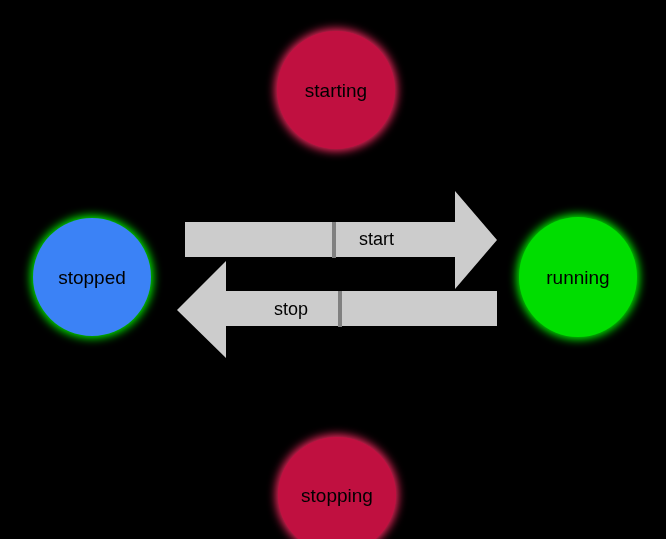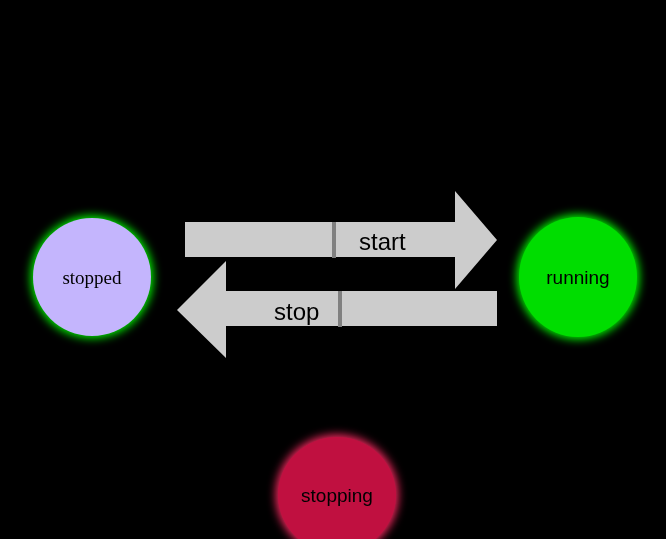--- a/index.html
+++ b/index.html
@@ -59,21 +59,21 @@
   .arrow-layer {
     position: absolute;
     left: 0;
     top: 0;
     width: 666px;
     height: 539px;
   }
   .edge-label {
     position: absolute;
     color: #000000;
-    font-size: 24px;
+    font-size: 18px;
     font-family: "Liberation Sans", sans-serif;
     line-height: 1;
     white-space: nowrap;
     user-select: none;
   }
   #label-start {
     left: 359px;
     top: 230px;
   }
   #label-stop {
@@ -97,22 +97,25 @@
     <g>
       <polygon points="497,291 226,291 226,261 177,310 226,358 226,326 497,326" fill="#cccccc"></polygon>
       <rect x="338" y="291" width="4" height="36" fill="#808080"></rect>
     </g>
   </svg>
 
   <div class="edge-label" id="label-start">start</div>
 
   <div class="edge-label" id="label-stop">stop</div>
 
+  <div class="state-node" id="node-starting" style="background: rgb(192, 16, 64); color: rgb(0, 0, 0); box-shadow: rgb(255, 42, 99) 0px 0px 10px 2px;">
+    <span class="node-label">starting</span>
+  </div>
 
-  <div class="state-node" id="node-stopped" style="background: #c4b5fd; color: rgb(0, 0, 0); box-shadow: rgb(0, 255, 0) 0px 0px 10px 2px; font-family: Liberation Serif, serif;">
+  <div class="state-node" id="node-stopped" style="background: #3b82f6; color: rgb(0, 0, 0); box-shadow: rgb(0, 255, 0) 0px 0px 10px 2px;">
     <span class="node-label">stopped</span>
   </div>
 
   <div class="state-node" id="node-running" style="background: rgb(0, 221, 0); color: rgb(0, 0, 0); box-shadow: rgb(0, 255, 0) 0px 0px 10px 2px;">
     <span class="node-label">running</span>
   </div>
 
   <div class="state-node" id="node-stopping" style="background: rgb(192, 16, 64); color: rgb(0, 0, 0); box-shadow: rgb(255, 42, 99) 0px 0px 10px 2px; margin-top: 43px;">
     <span class="node-label">stopping</span>
   </div>

